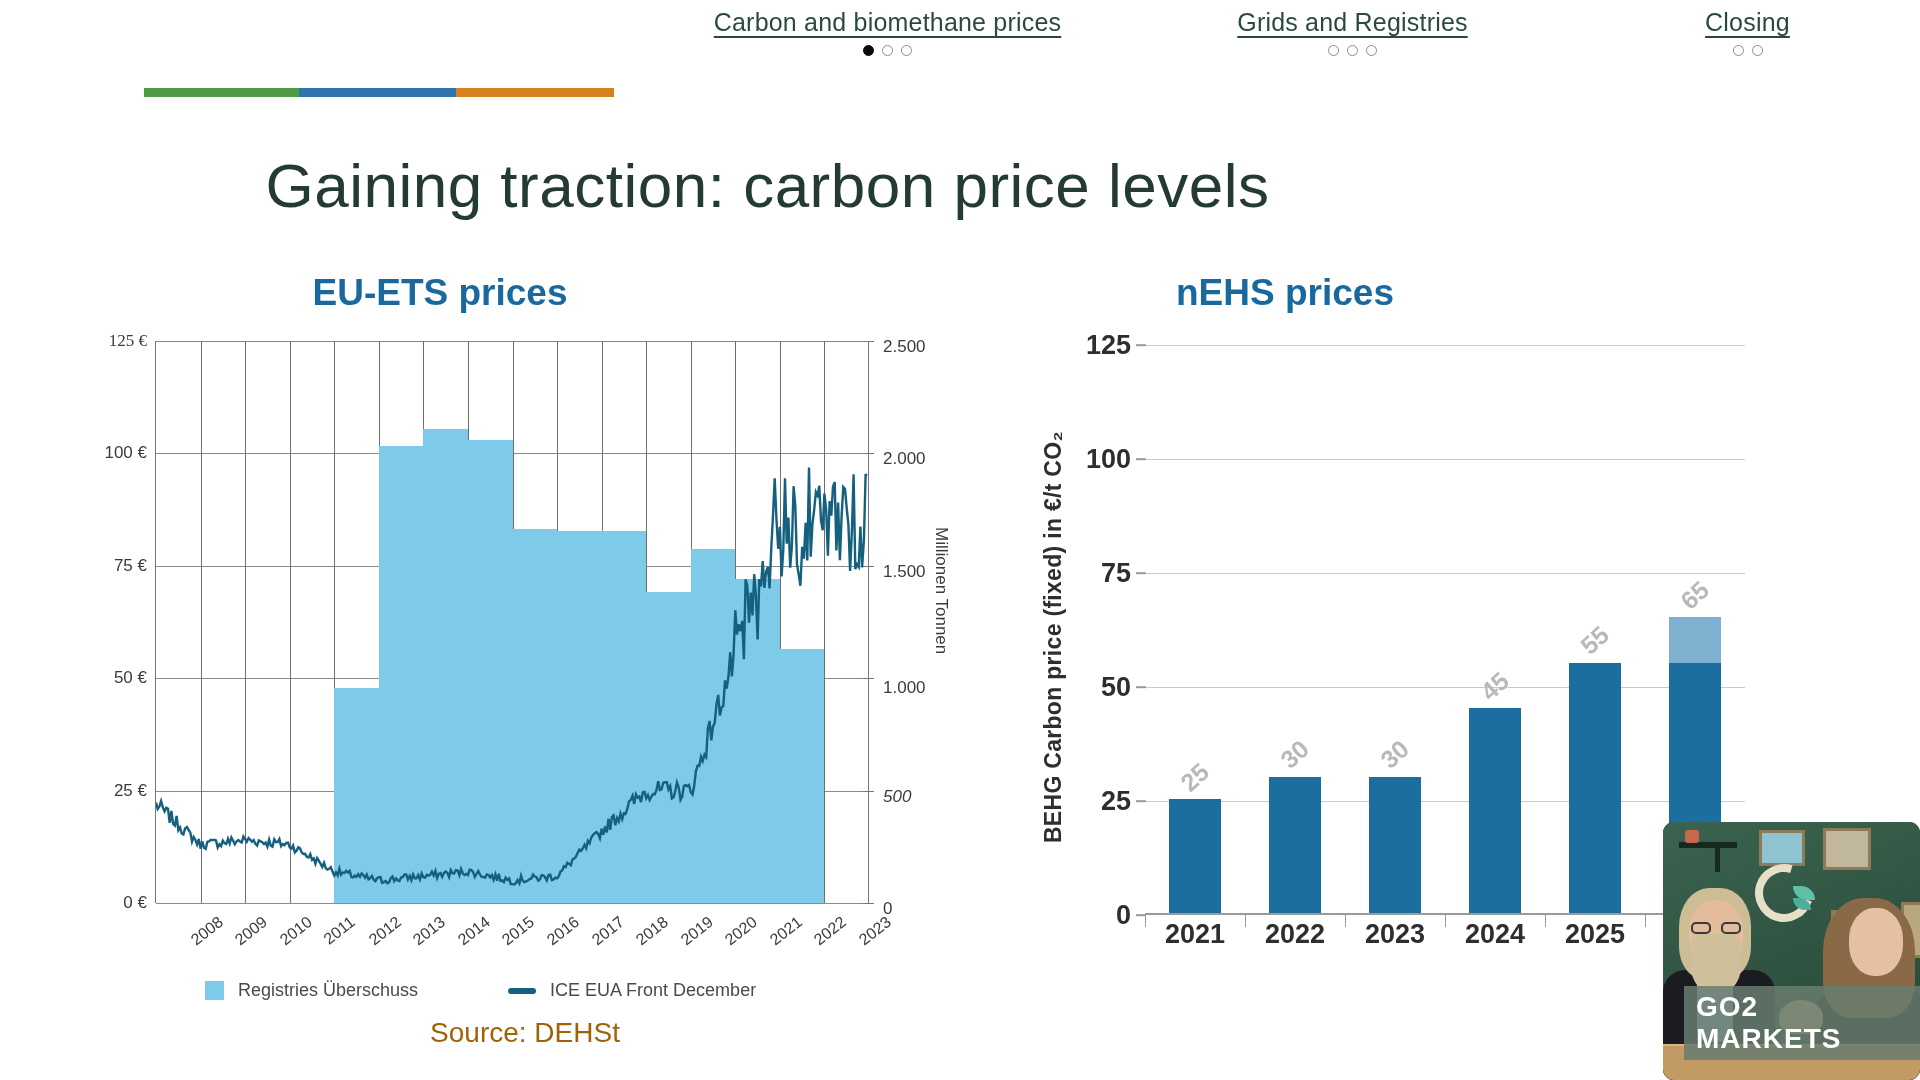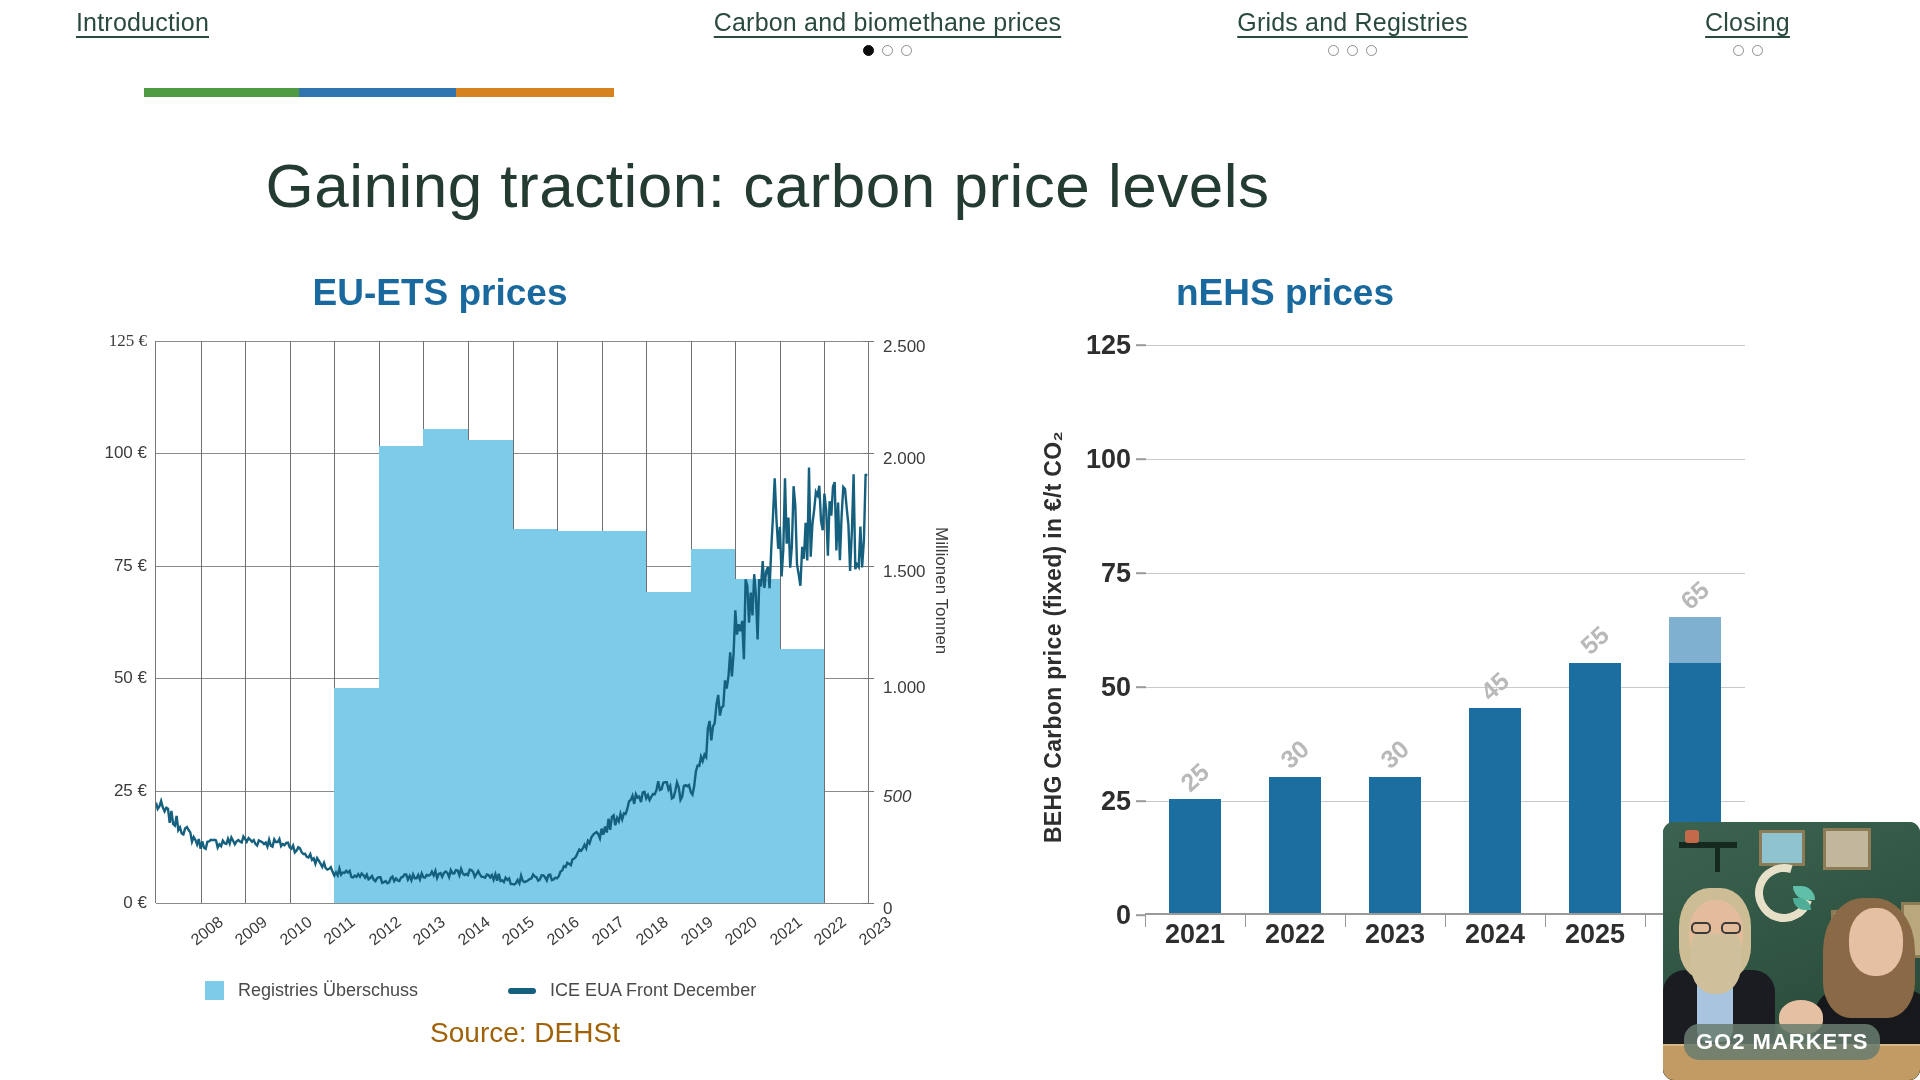--- a/index.html
+++ b/index.html
@@ -116,31 +116,27 @@
   .p1-glass i{position:absolute;top:0;width:20px;height:12px;border:2px solid #3a3a3a;border-radius:5px;box-sizing:border-box;}
   .p1-body{position:absolute;left:0px;top:148px;width:112px;height:110px;background:#1a1c22;border-radius:22px 22px 0 0;}
   .p1-shirt{position:absolute;left:34px;top:150px;width:36px;height:70px;background:#a9c4de;border-radius:0 0 12px 12px;}
   
   .p2-hair{position:absolute;left:160px;top:76px;width:92px;height:120px;background:#8a6a46;border-radius:44% 44% 30% 30%;}
   .p2-face{position:absolute;left:186px;top:86px;width:54px;height:68px;background:#e6c0a2;border-radius:46%;}
   .p2-body{position:absolute;left:152px;top:168px;width:115px;height:92px;background:#17181c;border-radius:24px 24px 0 0;}
   .p2-hand{position:absolute;left:116px;top:178px;width:44px;height:34px;background:#e6c0a2;border-radius:50% 50% 40% 40%;}
   #vid-caption{
     position:absolute;left:21px;bottom:20px;padding:5px 12px;background:rgba(105,125,110,.85);
-    color:#fff;font-size:22px;font-weight:bold;letter-spacing:1px;border-radius:15px;
+    color:#fff;font-size:28px;font-weight:bold;letter-spacing:1px;
   }
 </style>
 </head>
 <body>
 
 <div class="topnav">
-  <div class="nav-item" style="left:0px;width:285px;">
-    <div class="nav-link">Introduction</div>
-    <div class="nav-dots"></div>
-  </div>
   <div class="nav-item" style="left:645px;width:485px;">
     <div class="nav-link">Carbon and biomethane prices</div>
     <div class="nav-dots">
         <span class="dot filled"></span>
         <span class="dot"></span>
         <span class="dot"></span>
       </div>
   </div>
   <div class="nav-item" style="left:1130px;width:445px;">
     <div class="nav-link">Grids and Registries</div>

